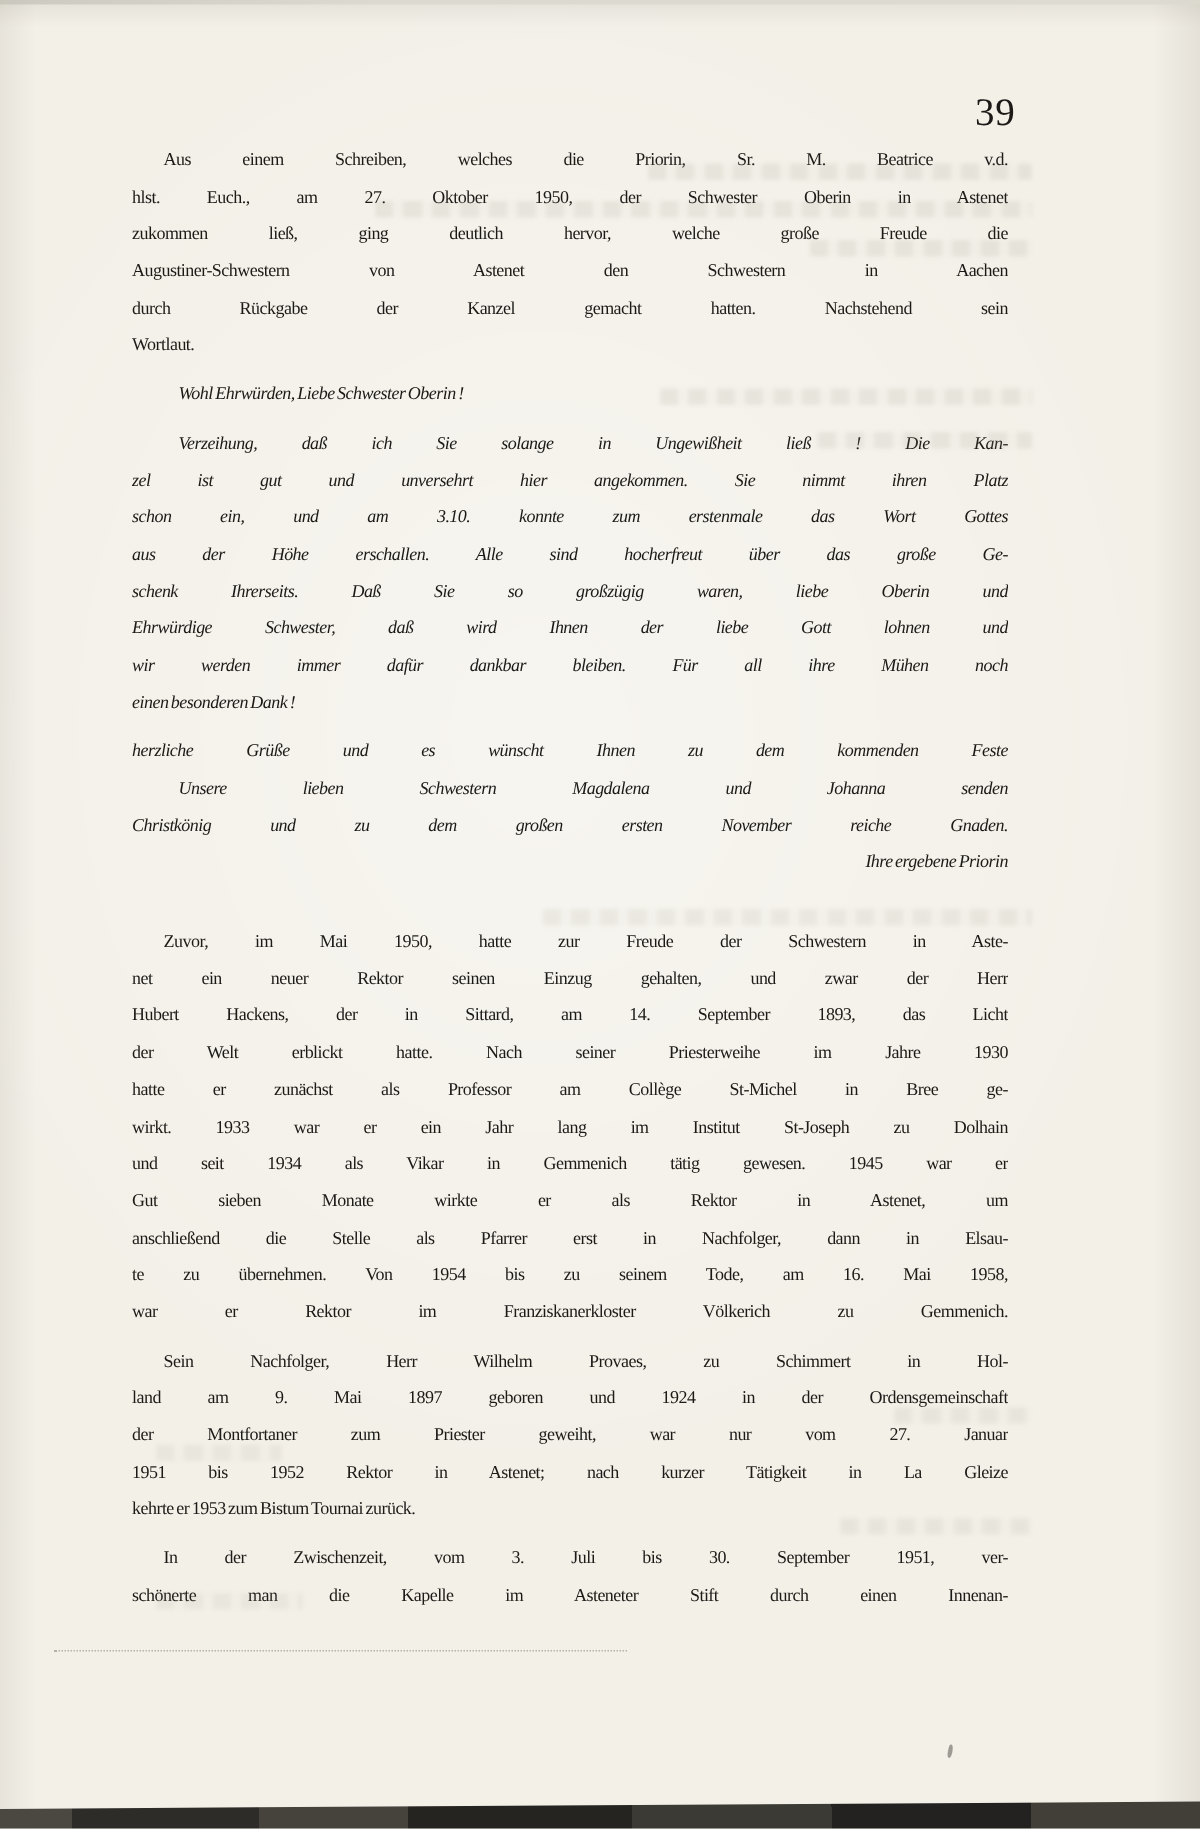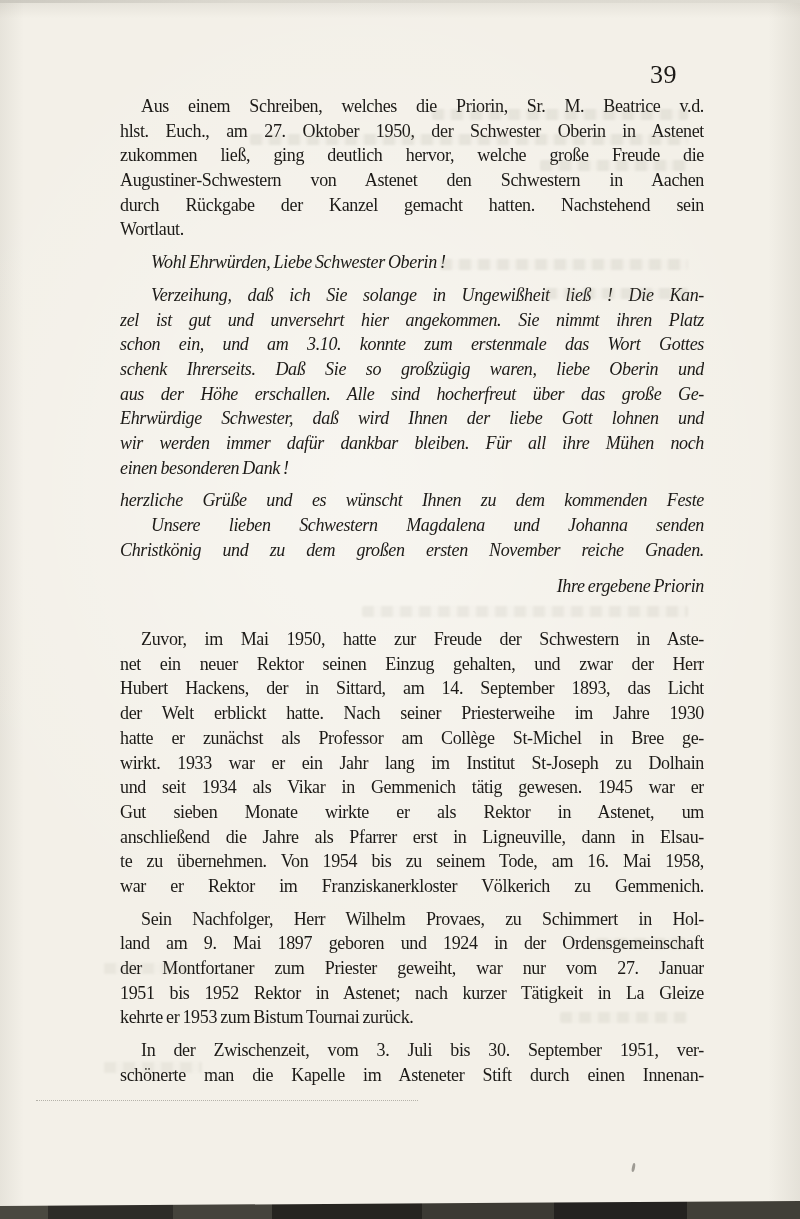--- a/index.html
+++ b/index.html
@@ -15,33 +15,33 @@
       radial-gradient(ellipse 90% 70% at 45% 40%, rgba(255,255,255,0.35), rgba(0,0,0,0) 60%),
       linear-gradient(90deg, rgba(120,115,100,0.10) 0, rgba(0,0,0,0) 3%, rgba(0,0,0,0) 96%, rgba(120,115,100,0.12) 100%),
       linear-gradient(180deg, rgba(120,115,100,0.12) 0, rgba(0,0,0,0) 1.5%);
     pointer-events:none;
   }
   .pagenum{
     position:absolute;top:60px;right:123px;
     font-size:26px;letter-spacing:0.5px;
   }
   .textblock{
-    position:absolute;left:120px;top:94px;width:584px;
-    font-size:18px;line-height:24.7px;
+    position:absolute;left:88px;top:94px;width:584px;
+    font-size:12px;line-height:24.7px;
   }
   .ln{
     height:24.7px;line-height:24.7px;overflow:hidden;
     letter-spacing:-0.35px;word-spacing:-1px;
     white-space:normal;
   }
   .jl{text-align:justify;text-align-last:justify;-moz-text-align-last:justify;}
   .in1{text-indent:21px;}
   .in2{text-indent:31px;}
   .it{font-style:italic;}
-  .sig{text-align:left;text-align-last:right;margin-top:12px;-moz-text-align-last:right;}
+  .sig{text-align:left;text-align-last:right;-moz-text-align-last:right;}
   .para{margin:0;}
   .para + .para{margin-top:8px;}
   .para.gap-large{margin-top:28px;}
   
   .ghost{
     position:absolute;height:11px;border-radius:2px;
     background:repeating-linear-gradient(90deg, rgba(148,146,128,0.26) 0 12px, rgba(148,146,128,0.04) 12px 19px);
     filter:blur(1.3px);opacity:0.55;pointer-events:none;
   }
   .g1{top:109px;left:432px;width:256px;}
@@ -93,22 +93,22 @@
   </div>
 
   <div class="para">
     <div class="ln it in2">Wohl Ehrwürden, Liebe Schwester Oberin !</div>
   </div>
 
   <div class="para">
     <div class="ln it jl in2">Verzeihung, daß ich Sie solange in Ungewißheit ließ ! Die Kan-</div>
     <div class="ln it jl">zel ist gut und unversehrt hier angekommen. Sie nimmt ihren Platz</div>
     <div class="ln it jl">schon ein, und am 3.10. konnte zum erstenmale das Wort Gottes</div>
+    <div class="ln it jl">aus der Höhe erschallen. Alle sind hocherfreut über das große Ge-</div>
     <div class="ln it jl">schenk Ihrerseits. Daß Sie so großzügig waren, liebe Oberin und</div>
-    <div class="ln it jl">aus der Höhe erschallen. Alle sind hocherfreut über das große Ge-</div>
     <div class="ln it jl">Ehrwürdige Schwester, daß wird Ihnen der liebe Gott lohnen und</div>
     <div class="ln it jl">wir werden immer dafür dankbar bleiben. Für all ihre Mühen noch</div>
     <div class="ln it">einen besonderen Dank !</div>
   </div>
 
   <div class="para">
     <div class="ln it jl">herzliche Grüße und es wünscht Ihnen zu dem kommenden Feste</div>
     <div class="ln it jl in2">Unsere lieben Schwestern Magdalena und Johanna senden</div>
     <div class="ln it jl">Christkönig und zu dem großen ersten November reiche Gnaden.</div>
     <div class="ln it sig">Ihre ergebene Priorin</div>
@@ -116,21 +116,21 @@
 
   <div class="para gap-large">
     <div class="ln jl in1">Zuvor, im Mai 1950, hatte zur Freude der Schwestern in Aste-</div>
     <div class="ln jl">net ein neuer Rektor seinen Einzug gehalten, und zwar der Herr</div>
     <div class="ln jl">Hubert Hackens, der in Sittard, am 14. September 1893, das Licht</div>
     <div class="ln jl">der Welt erblickt hatte. Nach seiner Priesterweihe im Jahre 1930</div>
     <div class="ln jl">hatte er zunächst als Professor am Collège St-Michel in Bree ge-</div>
     <div class="ln jl">wirkt. 1933 war er ein Jahr lang im Institut St-Joseph zu Dolhain</div>
     <div class="ln jl">und seit 1934 als Vikar in Gemmenich tätig gewesen. 1945 war er</div>
     <div class="ln jl">Gut sieben Monate wirkte er als Rektor in Astenet, um</div>
-    <div class="ln jl">anschließend die Jahre als Pfarrer erst in Ligneuville, dann in Elsau-</div>
+    <div class="ln jl">anschließend die Stelle als Pfarrer erst in Nachfolger, dann in Elsau-</div>
     <div class="ln jl">te zu übernehmen. Von 1954 bis zu seinem Tode, am 16. Mai 1958,</div>
     <div class="ln jl">war er Rektor im Franziskanerkloster Völkerich zu Gemmenich.</div>
   </div>
 
   <div class="para">
     <div class="ln jl in1">Sein Nachfolger, Herr Wilhelm Provaes, zu Schimmert in Hol-</div>
     <div class="ln jl">land am 9. Mai 1897 geboren und 1924 in der Ordensgemeinschaft</div>
     <div class="ln jl">der Montfortaner zum Priester geweiht, war nur vom 27. Januar</div>
     <div class="ln jl">1951 bis 1952 Rektor in Astenet; nach kurzer Tätigkeit in La Gleize</div>
     <div class="ln">kehrte er 1953 zum Bistum Tournai zurück.</div>

